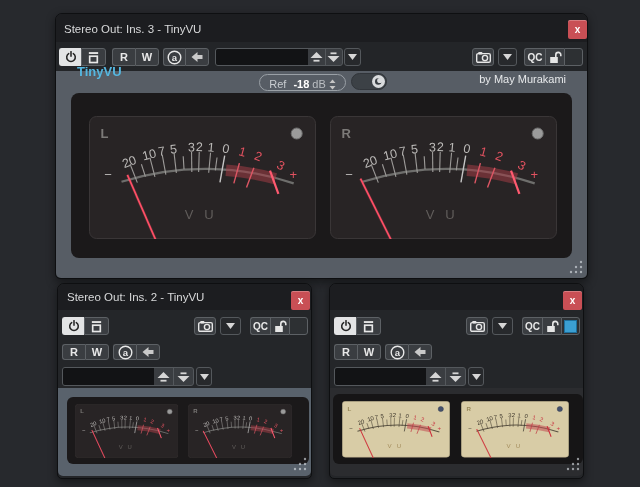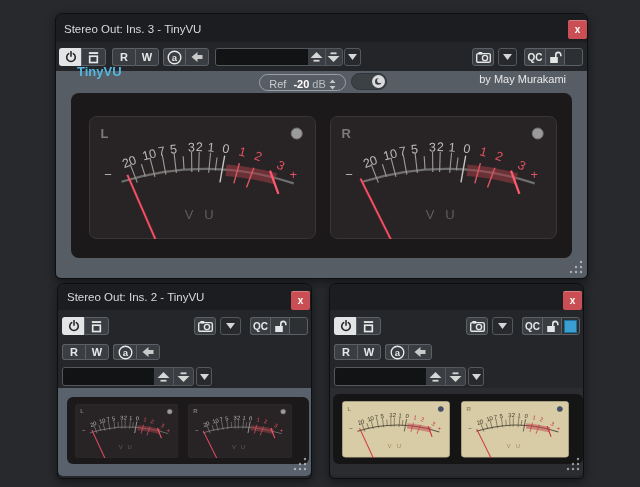--- a/index.html
+++ b/index.html
@@ -84,21 +84,21 @@
       <svg width="13" height="13" viewBox="0 0 13 13">
         <rect x="1.2" y="6" width="7.6" height="6" fill="#e6e6e6"></rect>
         <path d="M 6.8 6 L 6.8 3.9 A 2.5 2.5 0 0 1 11.8 3.9 L 11.8 5.2" fill="none" stroke="#e6e6e6" stroke-width="1.6"></path>
       </svg>
     </div>
 <div class="btn grpR" style="left:508px;top:34px;width:19px;height:18px;background:#2d3033"></div>
 <div class="abs" style="left:0;top:57px;width:531px;height:207px;background:#575d65;border-radius:0 0 5px 5px"></div>
 <div class="abs" style="left:21px;top:50px;color:#55b7e0;font-weight:bold;font-size:13px">TinyVU</div>
 <div class="abs" style="left:203px;top:60px;width:87px;height:17px;border:1px solid #9aa0a6;border-radius:9px;display:flex;align-items:flex-end;justify-content:center;gap:3px">
       <span style="color:#c9cdd1;font-size:11px;margin-right:4px">Ref</span>
-      <span style="color:#ffffff;font-size:11px;font-weight:bold">-20</span>
+      <span style="color:#ffffff;font-size:11px;font-weight:bold">-18</span>
       <span style="color:#bbbfc3;font-size:11px">dB</span>
       <svg width="7" height="11" viewBox="0 0 7 11">
         <path d="M 0.5 4 L 3.5 0.5 L 6.5 4 Z" fill="#c6c6c6"></path>
         <path d="M 0.5 7 L 6.5 7 L 3.5 10.5 Z" fill="#c6c6c6"></path>
       </svg>
     </div>
 <div class="abs" style="left:295px;top:59px;width:36px;height:17px;background:#3c4146;border-radius:9px;border:1px solid #31353a">
       <div style="position:absolute;right:1px;top:1px;width:13px;height:13px;background:#d9dbdd;border-radius:50%;display:flex;align-items:center;justify-content:center">
         <svg width="9" height="9" viewBox="0 0 10 10">
           <circle cx="4.7" cy="5.1" r="3.6" fill="#3a3f44"></circle>

